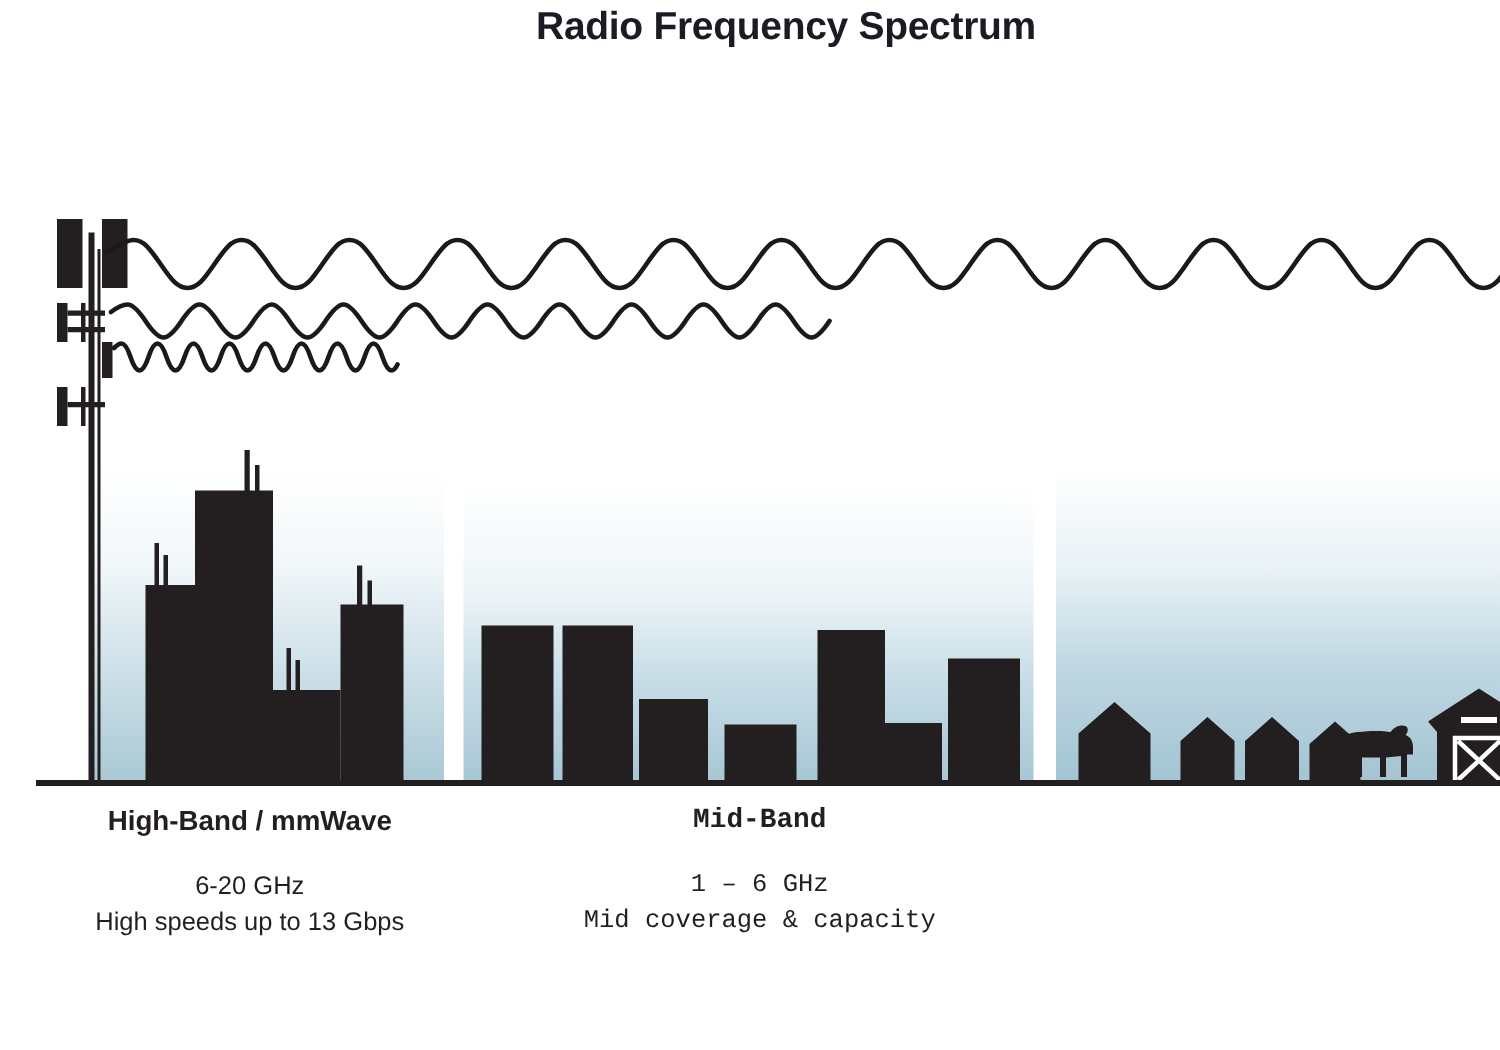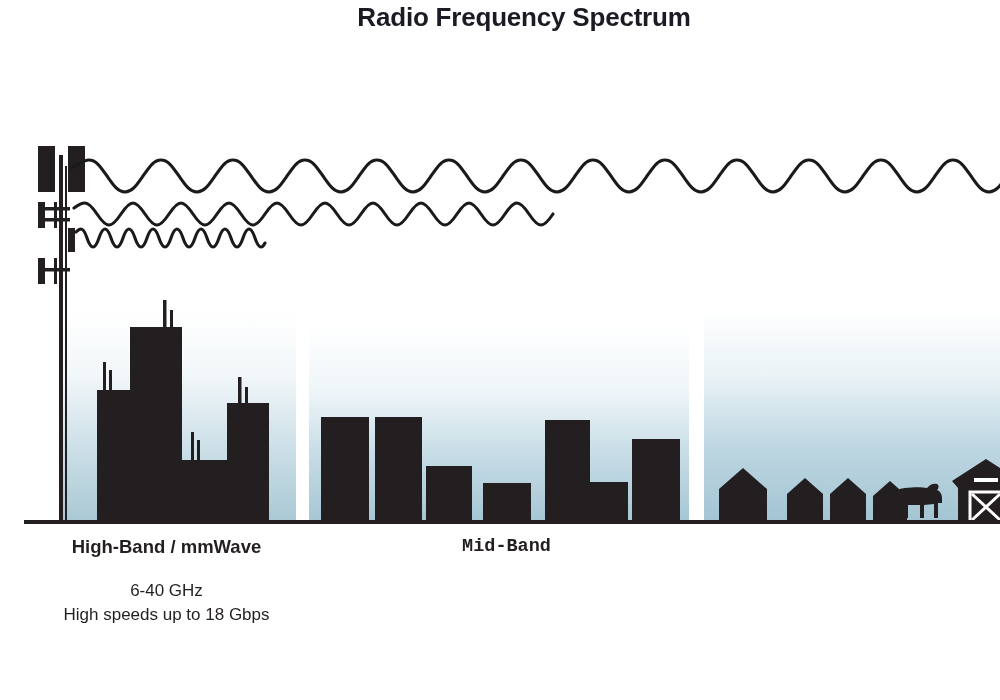--- a/index.html
+++ b/index.html
@@ -252,23 +252,25 @@
              C197 232 199 229 201 229 C203 229 205 232 207 238
              C209 244 211 247 213 247 C215 247 217 244 219 238
              C221 232 223 229 225 229 C227 229 229 232 231 238
              C233 244 235 247 237 247 C239 247 240 245 241 243"></path>
   </svg>
 
   <div class="bands">
 
     <div class="band high">
       <div class="band-title">High-Band / mmWave</div>
-      <div class="band-line">6-40 GHz</div>
-      <div class="band-line">High speeds up to 18 Gbps</div>
+      <div class="band-line">6-20 GHz</div>
+      <div class="band-line">High speeds up to 13 Gbps</div>
     </div>
 
     <div class="band mid">
       <div class="band-title">Mid-Band</div>
+      <div class="band-line">1 – 6 GHz</div>
+      <div class="band-line">Mid coverage &amp; capacity</div>
     </div>
 
 
   </div>
 </div>
 
 </body></html>

